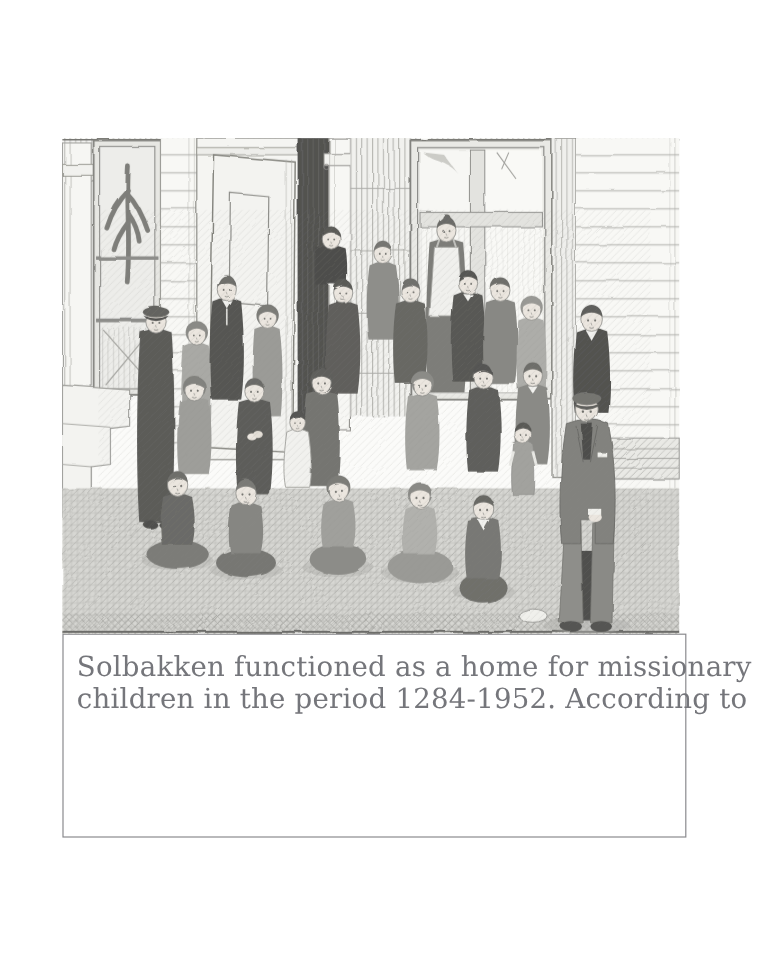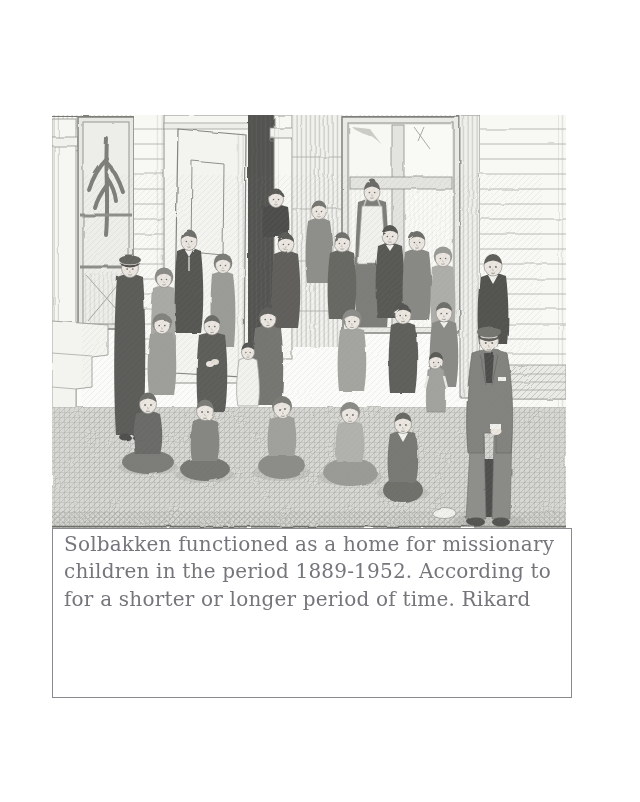--- a/index.html
+++ b/index.html
@@ -1,21 +1,21 @@
 <!DOCTYPE html>
 <html><head>
 <meta charset="utf-8">
 <style>
   html,body{margin:0;padding:0}
   body{width:640px;height:802px;background:#ffffff;overflow:hidden}
   .page{position:relative;width:640px;height:802px;background:#ffffff;font-family:"DejaVu Serif",serif}
   .plate{position:absolute;left:52px;top:115px;width:514px;margin:0}
   .art{display:block;width:514px;height:413px}
   .caption{box-sizing:border-box;width:520px;height:170px;border:1px solid #8a8a8e;
-           padding:2px 6px 0 11px;color:#75767b;font-size:20px;line-height:27.4px;
+           padding:14px 6px 0 11px;color:#75767b;font-size:23px;line-height:27.4px;
            letter-spacing:0.2px}
   .caption div{white-space:nowrap}
 </style>
 </head>
 <body>
 
 <div class="page">
   <figure class="plate">
 
     <svg class="art" viewBox="0 0 514 413" role="img" aria-label="Graphite pencil drawing of about twenty-eight missionary children and young caretakers posed in rows on a porch in front of the Solbakken house, with clapboard siding, tall windows, a porch pillar and an open door">
@@ -396,17 +396,16 @@
             <use href="#fc" transform="translate(0,2) scale(1.05)"></use>
           </g>
 
           <rect x="30" y="60" width="460" height="346" fill="url(#pd)" opacity="0.2"></rect>
         </g>
       </g>
     </svg>
 
     <figcaption class="caption">
       <div>Solbakken functioned as a home for missionary</div>
-      <div>children in the period 1889-1952. According to</div>
-      <div>for a shorter or longer period of time. Rikard</div>
+      <div>children in the period 1284-1952. According to</div>
     </figcaption>
   </figure>
 </div>
 
 </body></html>

